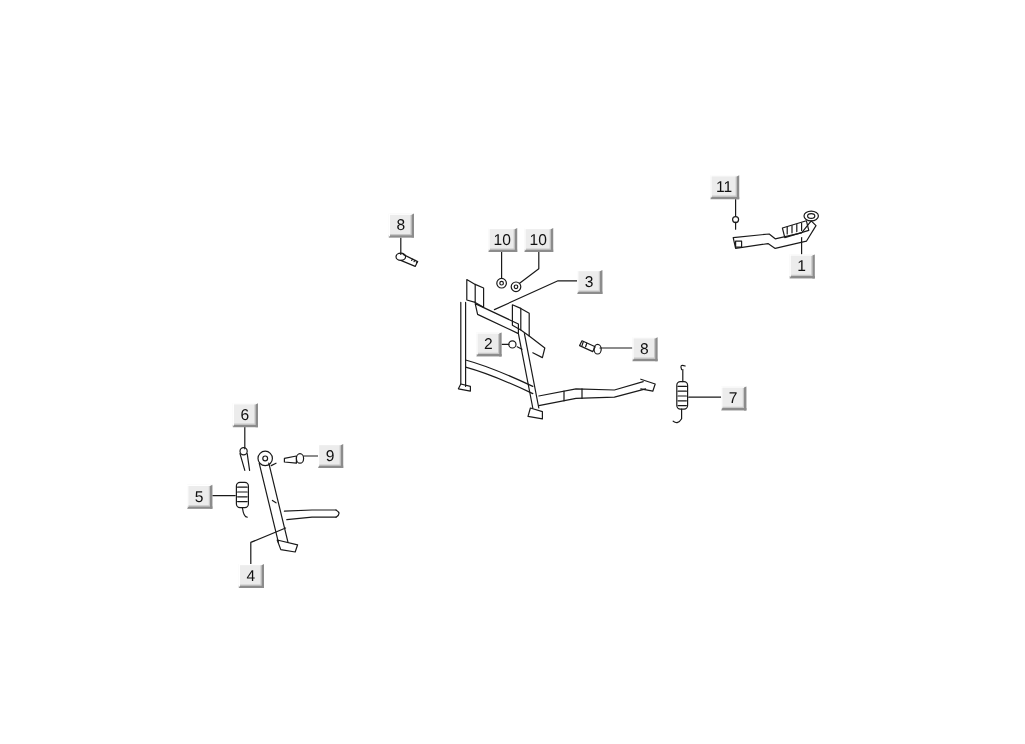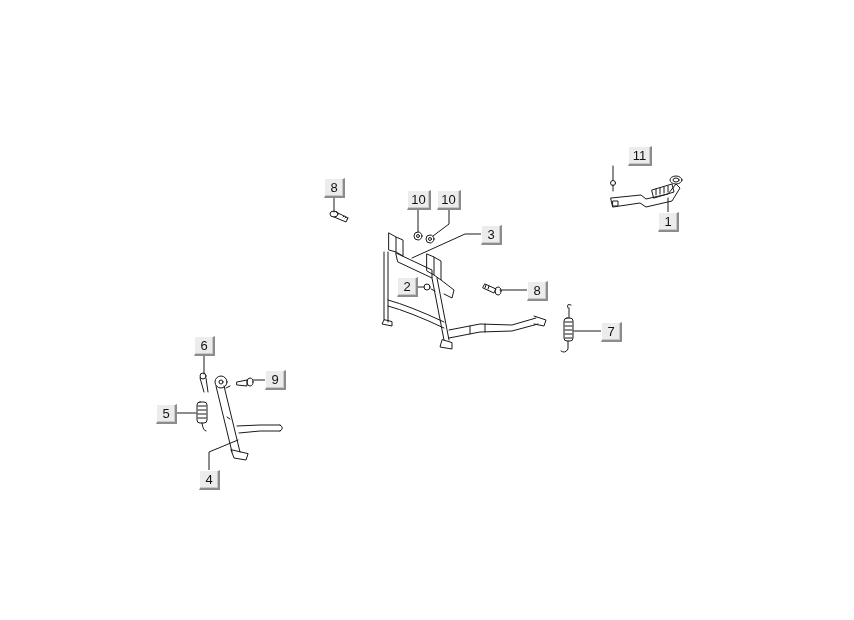--- a/index.html
+++ b/index.html
@@ -143,21 +143,21 @@
   </div>
 <div class="callout" style="left:481px; top:225px;">
     <span>3</span>
   </div>
 <div class="callout" style="left:397px; top:277px;">
     <span>2</span>
   </div>
 <div class="callout" style="left:527px; top:281px;">
     <span>8</span>
   </div>
-<div class="callout wide" style="left:628px; top:146px;">
+<div class="callout wide" style="left:592px; top:146px;">
     <span>11</span>
   </div>
 <div class="callout" style="left:658px; top:212px;">
     <span>1</span>
   </div>
 <div class="callout" style="left:601px; top:322px;">
     <span>7</span>
   </div>
 <div class="callout" style="left:194px; top:336px;">
     <span>6</span>

